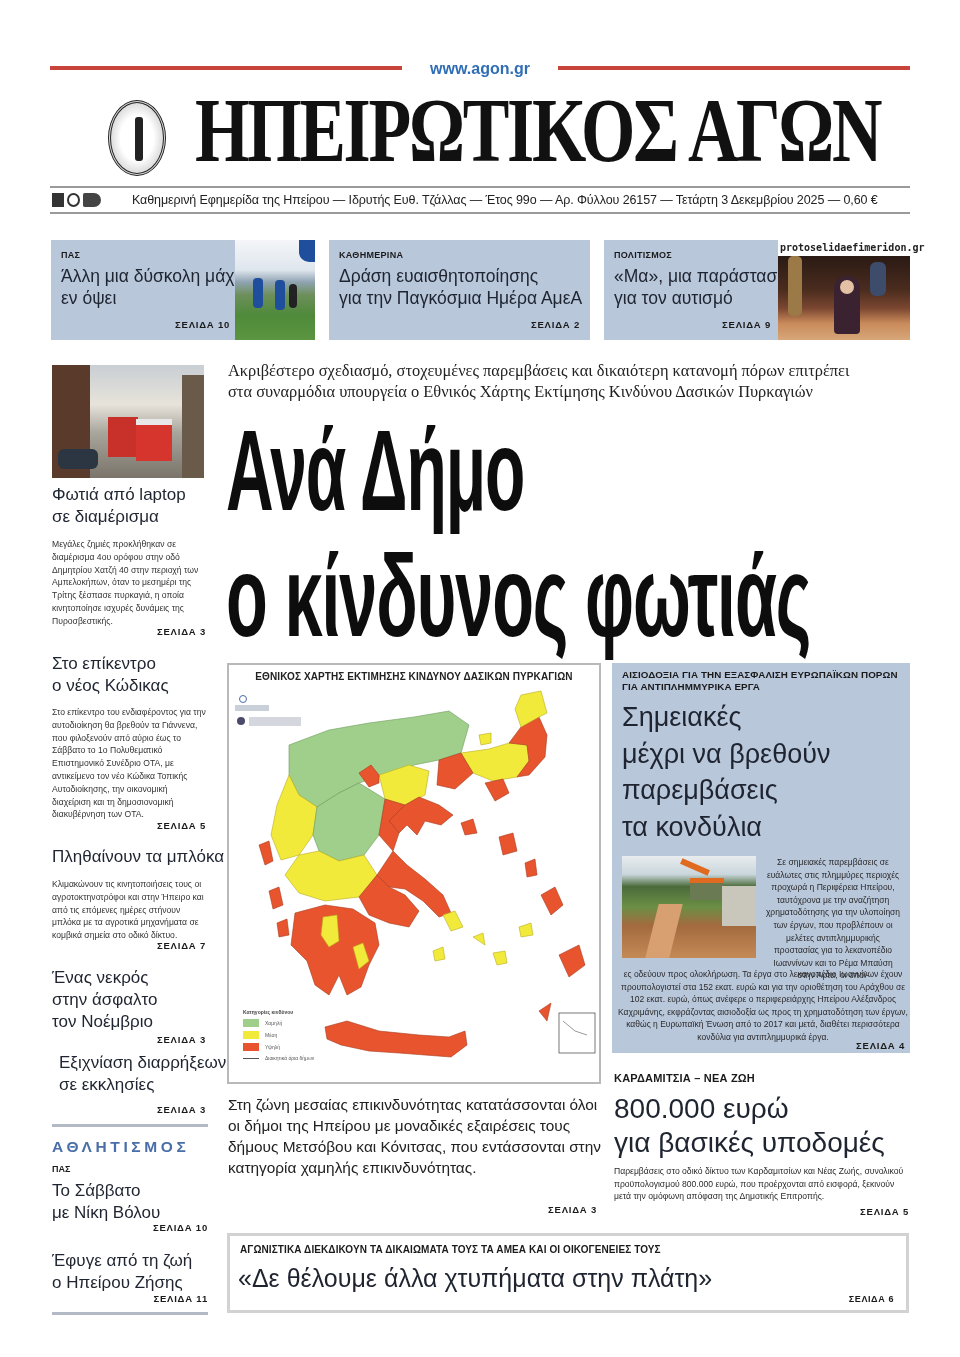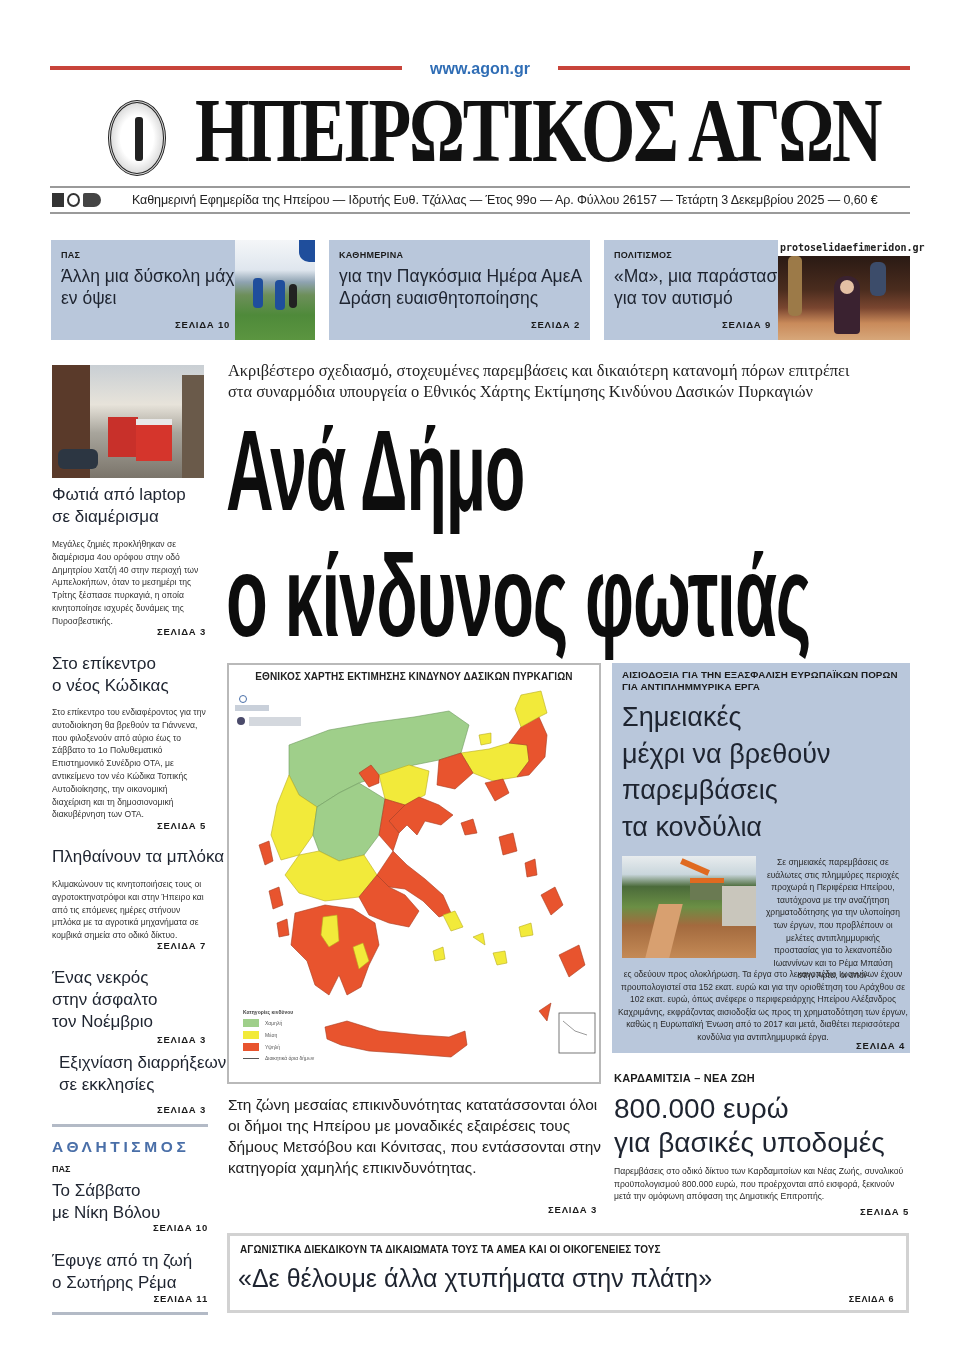--- a/index.html
+++ b/index.html
@@ -104,22 +104,22 @@
     <div style="position:absolute;left:18px;top:38px;width:10px;height:30px;background:#1f4e9c;border-radius:4px;"></div>
     <div style="position:absolute;left:40px;top:40px;width:10px;height:30px;background:#1f4e9c;border-radius:4px;"></div>
     <div style="position:absolute;left:54px;top:44px;width:8px;height:24px;background:#222;border-radius:4px;"></div>
     <div style="position:absolute;left:64px;top:0;width:16px;height:22px;background:#1f4e9c;border-radius:0 0 0 10px;"></div>
   </div>
 </div>
 
 <div class="teaser" style="left:329px;width:261px;padding-left:10px;">
   <div class="cat">ΚΑΘΗΜΕΡΙΝΑ</div>
   <div class="ttl">
+    <div>Δράση ευαισθητοποίησης</div>
     <div>για την Παγκόσμια Ημέρα ΑμεΑ</div>
-    <div>Δράση ευαισθητοποίησης</div>
   </div>
   <div class="pg" style="right:10px;">ΣΕΛΙΔΑ 2</div>
 </div>
 
 <div class="teaser" style="left:604px;width:306px;">
   <div class="cat">ΠΟΛΙΤΙΣΜΟΣ</div>
   <div class="ttl">
     <div>«Μα», μια παράσταση</div>
     <div>για τον αυτισμό</div>
   </div>
@@ -177,21 +177,21 @@
 <div class="hr-gray" style="top:1124px;"></div>
 <div class="sports-head">ΑΘΛΗΤΙΣΜΟΣ</div>
 <div class="abs" style="left:52px;top:1164px;font-size:9px;font-weight:bold;">ΠΑΣ</div>
 <div class="lc-title" style="top:1180px;">
   <div>Το Σάββατο</div>
   <div>με Νίκη Βόλου</div>
 </div>
 <div class="lc-pg" style="top:1222px;right:752px;">ΣΕΛΙΔΑ 10</div>
 <div class="lc-title" style="top:1250px;">
   <div>Έφυγε από τη ζωή</div>
-  <div>ο Σωτήρης Ρέμα</div>
+  <div>ο Ηπείρου Ζήσης</div>
 </div>
 <div class="lc-pg" style="top:1293px;right:752px;">ΣΕΛΙΔΑ 11</div>
 <div class="hr-gray" style="top:1312px;"></div>
 
 <div class="deck">
   <div>Ακριβέστερο σχεδιασμό, στοχευμένες παρεμβάσεις και δικαιότερη κατανομή πόρων επιτρέπει</div>
   <div>στα συναρμόδια υπουργεία ο Εθνικός Χάρτης Εκτίμησης Κινδύνου Δασικών Πυρκαγιών</div>
 </div>
 
 <div class="headline" style="top:412px;transform:scaleX(0.56) scaleY(0.97);">Ανά Δήμο</div>

